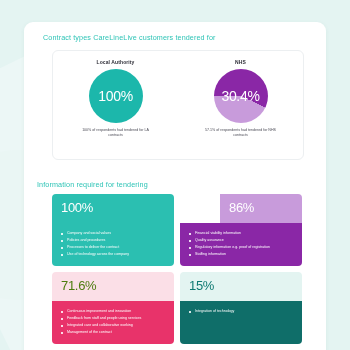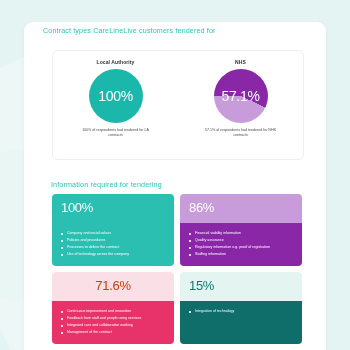--- a/index.html
+++ b/index.html
@@ -26,22 +26,22 @@
     box-shadow:0 1px 4px rgba(60,110,105,.07);
     overflow:hidden;
   }
   .section-title{
     color:#2ec4b6;
     font-size:7.2px;
     letter-spacing:.12px;
     padding:0;
     margin:0;
   }
-  .sec1-title{position:absolute;left:19px;top:4px;}
-  .sec2-title{position:absolute;left:27px;top:158px;}
+  .sec1-title{position:absolute;left:19px;top:11px;}
+  .sec2-title{position:absolute;left:13px;top:158px;}
 
   
   .pie-card{
     position:absolute;left:28px;top:28px;width:250px;height:108px;
     border:1px solid #eceff1;border-radius:6px;background:#fff;
   }
   .pie-row{display:flex;justify-content:space-around;align-items:flex-start;padding-top:8px;}
   .pie-col{width:78px;text-align:center;}
   .pie-label{
     font-size:5px;font-weight:bold;color:#2f2f38;margin-bottom:4px;
@@ -105,21 +105,21 @@
         <div class="pie-label">Local Authority</div>
         <div class="pie" id="pie0" style="background: rgb(28, 183, 171);">
           <div class="pie-value">100%</div>
         </div>
         <div class="pie-cap">100% of respondents had tendered for LA contracts</div>
       </div>
 
       <div class="pie-col">
         <div class="pie-label">NHS</div>
         <div class="pie" id="pie1" style="background: conic-gradient(from 270deg, rgb(138, 39, 166) 0deg, rgb(138, 39, 166) 205.56deg, rgb(200, 155, 219) 205.56deg, rgb(200, 155, 219) 360deg);">
-          <div class="pie-value">57.1%</div>
+          <div class="pie-value">30.4%</div>
         </div>
         <div class="pie-cap">57.1% of respondents had tendered for NHS contracts</div>
       </div>
 
 
     </div>
   </div>
 
   <div class="section-title sec2-title">Information required for tendering</div>
 
@@ -129,32 +129,32 @@
         <div class="card-body" style="background: rgb(43, 191, 177);">
           <ul>
             <li>Company and social values</li>
             <li>Policies and procedures</li>
             <li>Processes to deliver the contract</li>
             <li>Use of technology across the company</li>
           </ul>
         </div>
       </div>
       <div class="card">
-        <div class="card-head" style="background: rgb(200, 155, 219); color: rgb(255, 255, 255);">86%</div>
+        <div class="card-head" style="background: rgb(200, 155, 219); color: rgb(255, 255, 255); margin-left: 40px;">86%</div>
         <div class="card-body" style="background: rgb(138, 39, 166);">
           <ul>
             <li>Financial viability information</li>
             <li>Quality assurance</li>
             <li>Regulatory information e.g. proof of registration</li>
             <li>Staffing information</li>
           </ul>
         </div>
       </div>
       <div class="card">
-        <div class="card-head" style="background: rgb(251, 223, 231); color: #c2410c; text-align: center;">71.6%</div>
+        <div class="card-head" style="background: rgb(251, 223, 231); color: #4d7c0f;">71.6%</div>
         <div class="card-body" style="background: rgb(232, 51, 106);">
           <ul>
             <li>Continuous improvement and innovation</li>
             <li>Feedback from staff and people using services</li>
             <li>Integrated care and collaborative working</li>
             <li>Management of the contract</li>
           </ul>
         </div>
       </div>
       <div class="card">

